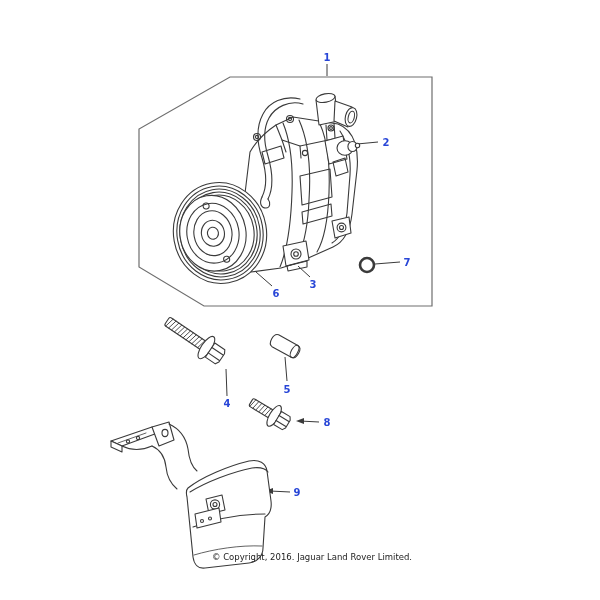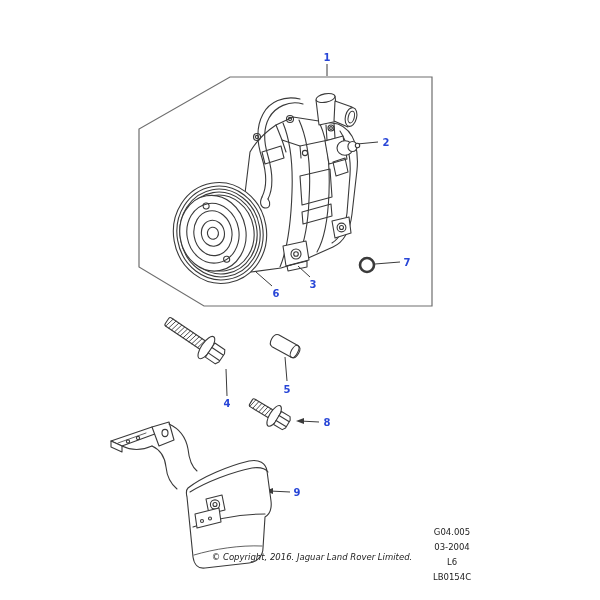--- a/index.html
+++ b/index.html
@@ -14,21 +14,21 @@
   .fw{fill:var(--bg);}
   .frame{stroke:var(--frame);stroke-width:1.2;fill:none;}
   .leader{stroke:var(--line);stroke-width:1;fill:none;}
   .arrow{fill:var(--line);stroke:none;}
   .oring{stroke:var(--line);stroke-width:2.6;fill:none;}
   .callout{position:absolute;transform:translate(-50%,-50%);color:var(--accent);
            font-size:10px;font-weight:bold;cursor:pointer;}
   .ref-block{position:absolute;left:452px;top:525px;transform:translateX(-50%);
              text-align:center;font-size:8.5px;line-height:15px;color:var(--ink);}
   .copyright{position:absolute;left:312px;top:552px;transform:translateX(-50%);
-             font-size:8.5px;color:var(--ink);white-space:nowrap;font-style:italic;}
+             font-size:8.5px;color:var(--ink);white-space:nowrap;}
 </style>
 </head>
 <body>
 
 <div class="stage">
 
   <svg width="600" height="600" viewBox="0 0 600 600">
 
     <g>
       <polygon class="frame" points="230,77 432,77 432,306 204,306 139,267 139,129"></polygon>
@@ -169,21 +169,15 @@
   <div class="callout" style="left:327px;top:57px">1</div>
   <div class="callout" style="left:386px;top:142px">2</div>
   <div class="callout" style="left:313px;top:284px">3</div>
   <div class="callout" style="left:227px;top:403px">4</div>
   <div class="callout" style="left:287px;top:389px">5</div>
   <div class="callout" style="left:276px;top:293px">6</div>
   <div class="callout" style="left:407px;top:262px">7</div>
   <div class="callout" style="left:327px;top:422px">8</div>
   <div class="callout" style="left:297px;top:492px">9</div>
 
-  <div class="ref-block">
-    <div>G04.005</div>
-    <div>03-2004</div>
-    <div>L6</div>
-    <div>LB0154C</div>
-  </div>
 
   <div class="copyright">© Copyright, 2016. Jaguar Land Rover Limited.</div>
 </div>
 
 </body></html>

